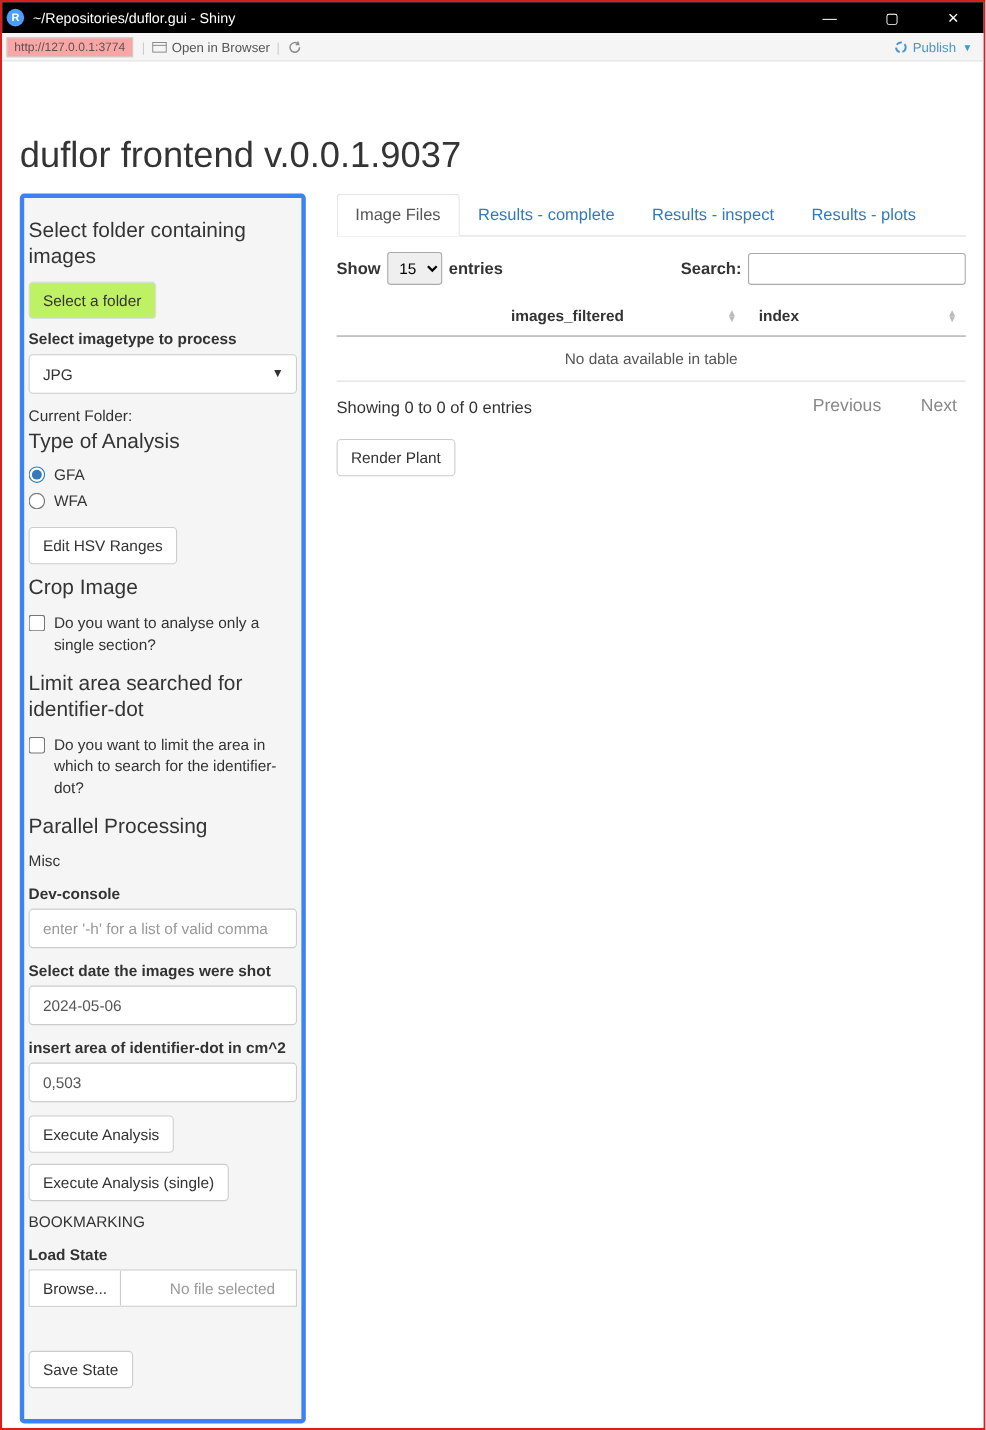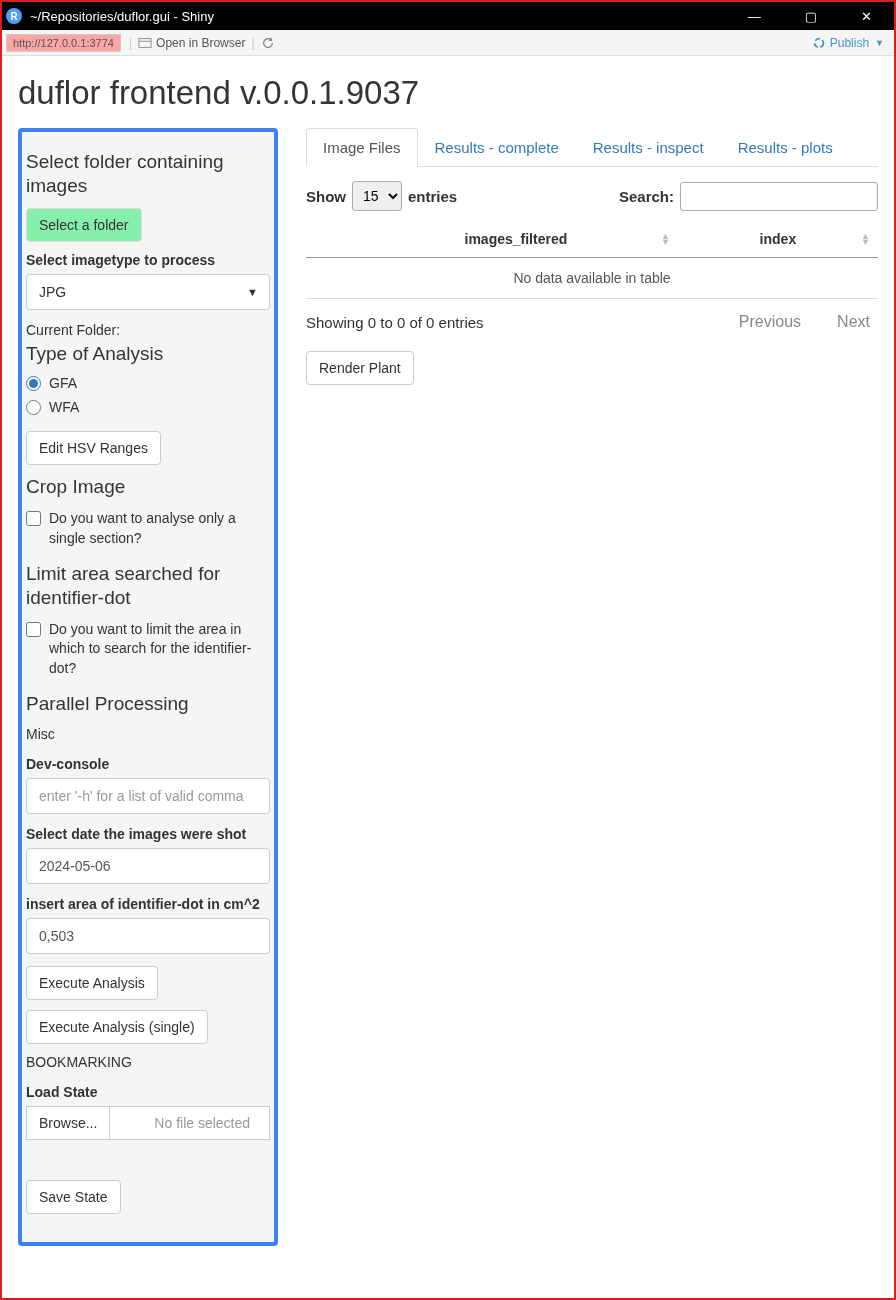--- a/index.html
+++ b/index.html
@@ -16,32 +16,32 @@
     .toolbar { background: #f5f5f5; border-bottom: 1px solid #ddd; height: 26px; display: flex; align-items: center; padding: 0 4px; font-size: 12px; color: #555; }
     .url-box { background: #fca5a5; border: 1px solid #ccc; padding: 2px 6px; margin-right: 8px; font-size: 11px; color: #555; }
     .toolbar-btn { display: flex; align-items: center; gap: 4px; padding: 2px 6px; cursor: pointer; }
     .toolbar-btn svg { width: 14px; height: 14px; }
     .toolbar-spacer { flex: 1; }
     .publish-btn { display: flex; align-items: center; gap: 4px; color: #4596d0; padding: 2px 6px; cursor: pointer; }
     .caret-down { font-size: 9px; margin-left: 2px; }
     
     .content { flex: 1; padding: 18px 16px; overflow: hidden; background: #fff; }
     
-    .page-title { font-size: 33px; font-weight: 500; color: #343434; margin-bottom: 16px; }
+    .page-title { font-size: 33px; font-weight: 500; color: #343434; margin-bottom: 16px; margin-top: 48px; }
     
     .layout { display: flex; gap: 28px; }
     
     .sidebar { width: 260px; background: #f5f5f5; border: 4px solid #3b82f6; border-radius: 4px; padding: 18px 4px; font-size: 14px; }
     
     .sidebar h3 { font-size: 19px; font-weight: 500; color: #343434; margin-bottom: 10px; line-height: 1.25; }
     .sidebar label.bold { font-weight: bold; font-size: 14px; color: #333; display: block; margin-bottom: 6px; }
     .sidebar .plain-label { font-size: 14px; color: #333; margin-bottom: 4px; display: block; }
     
     .btn { background: #fff; border: 1px solid #ccc; border-radius: 4px; padding: 8px 12px; font-size: 14px; color: #333; cursor: pointer; display: inline-block; margin-bottom: 10px; }
-    .btn-gray { background: #86efac; border: 1px solid #ddd; }
+    .btn-gray { background: #bef264; border: 1px solid #ddd; }
     
     .select-wrap { position: relative; margin-bottom: 12px; }
     .select { width: 100%; background: #fff; border: 1px solid #ccc; border-radius: 4px; padding: 9px 12px; font-size: 14px; color: #333; appearance: none; cursor: pointer; }
     .select-caret { position: absolute; right: 12px; top: 50%; transform: translateY(-50%); pointer-events: none; font-size: 11px; }
     
     .input { width: 100%; background: #fff; border: 1px solid #ccc; border-radius: 4px; padding: 9px 12px; font-size: 14px; color: #555; margin-bottom: 12px; }
     .input::placeholder { color: #999; }
     
     .radio-group { margin-bottom: 16px; }
     .radio-item { display: flex; align-items: center; gap: 8px; margin-bottom: 8px; cursor: pointer; }
@@ -63,21 +63,21 @@
     
     .table-controls { display: flex; align-items: center; margin-bottom: 10px; }
     .show-label { font-weight: bold; font-size: 15px; }
     .entries-select { margin: 0 6px; padding: 5px 6px; border: 1px solid #aaa; border-radius: 3px; font-size: 14px; cursor: pointer; }
     .search-wrap { margin-left: auto; display: flex; align-items: center; gap: 6px; }
     .search-label { font-weight: bold; font-size: 15px; }
     .search-input { border: 1px solid #aaa; border-radius: 3px; padding: 6px 8px; width: 198px; }
     
     .datatable { width: 100%; border-collapse: collapse; margin-bottom: 10px; }
     .datatable thead th { text-align: center; padding: 10px 12px; border-bottom: 1px solid #999; font-weight: bold; position: relative; }
-    .datatable thead th.right { text-align: center; }
+    .datatable thead th.right { text-align: left; }
     .sort-icons { position: absolute; right: 8px; top: 50%; transform: translateY(-50%); display: flex; flex-direction: column; line-height: 6px; font-size: 9px; color: #bbb; }
     .datatable tbody td { text-align: center; padding: 12px; border-bottom: 1px solid #ddd; color: #555; }
     
     .table-footer { display: flex; align-items: center; margin-bottom: 16px; }
     .table-info { font-size: 15px; color: #333; }
     .pagination { margin-left: auto; display: flex; gap: 20px; }
     .page-link { color: #888; font-size: 16px; cursor: pointer; padding: 4px 8px; }
     
     .sep { height: 10px; }
   </style>

